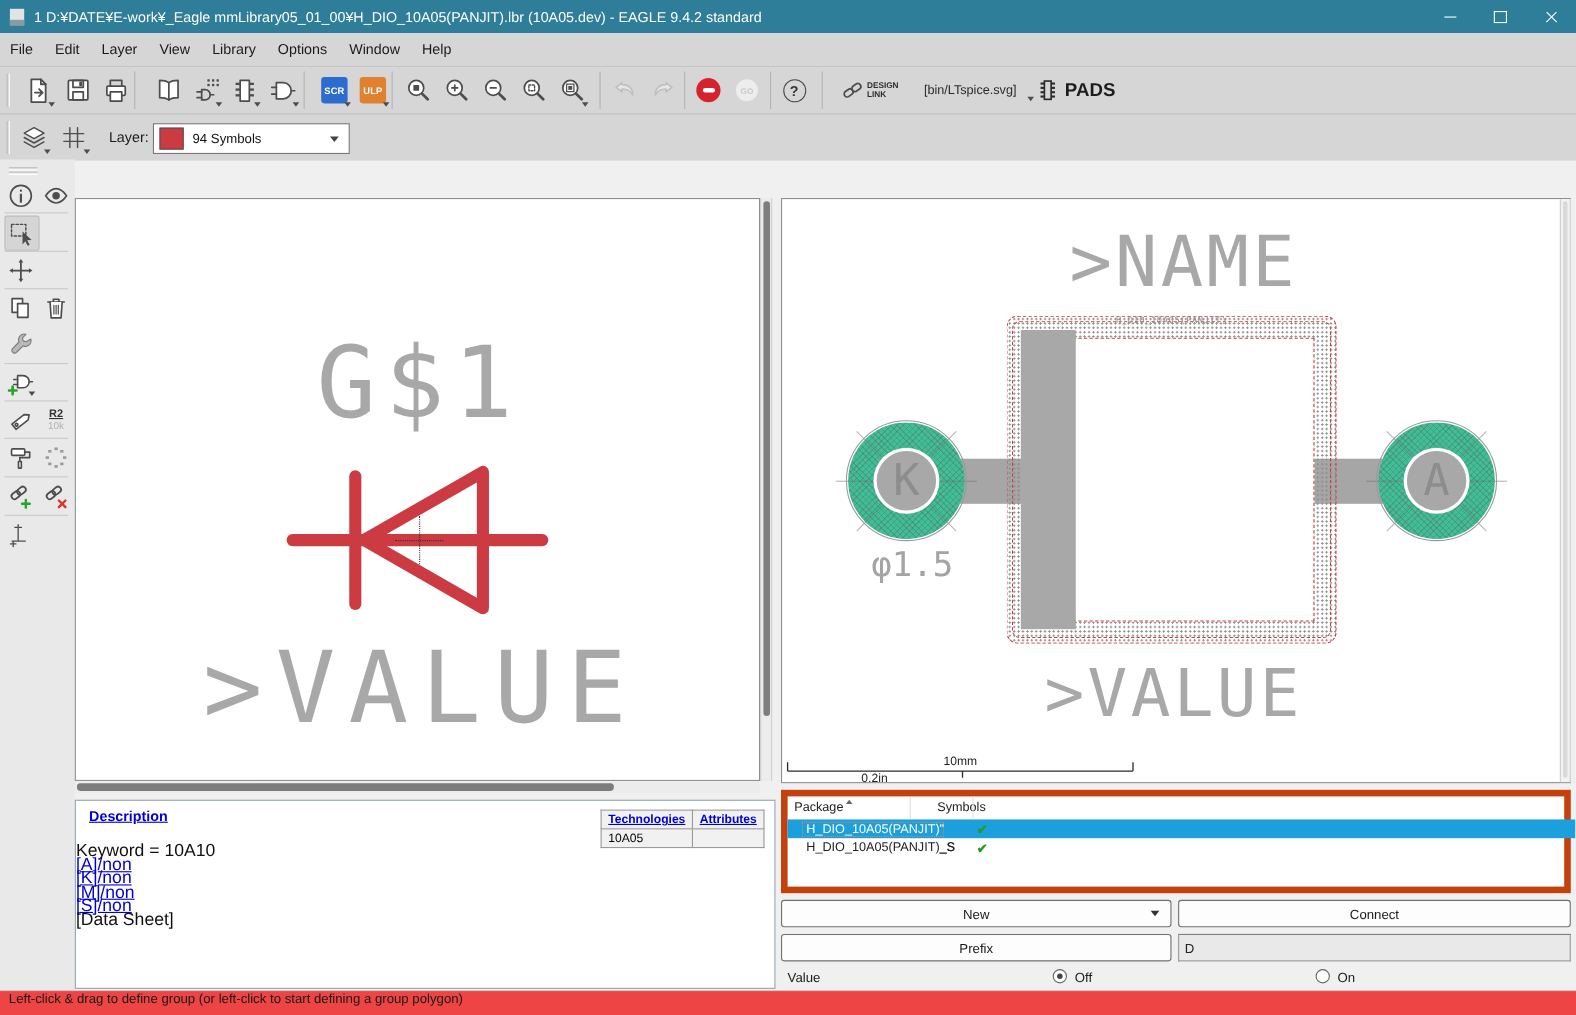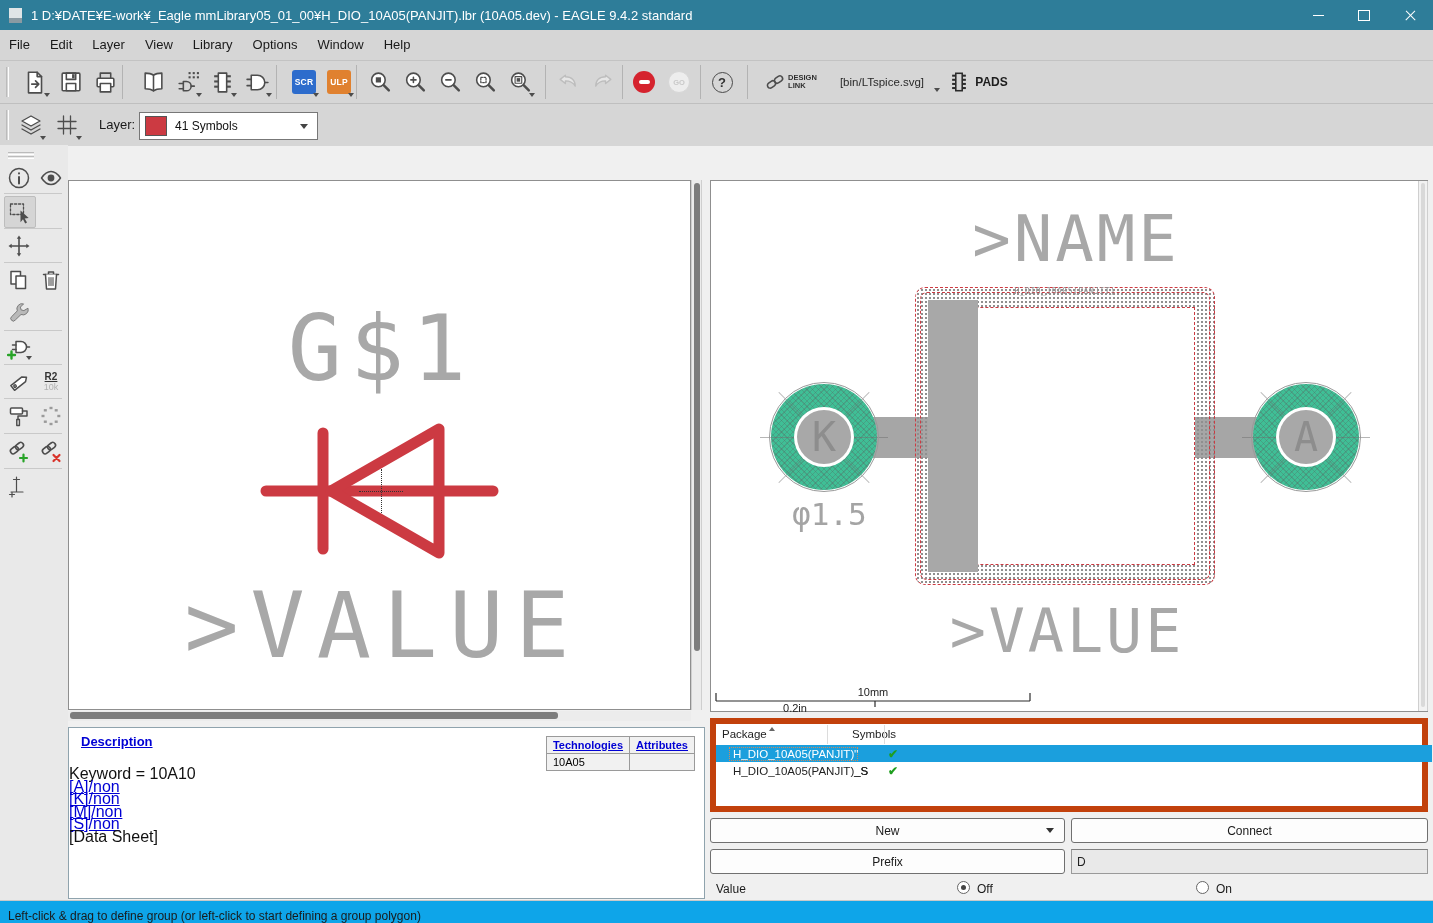--- a/index.html
+++ b/index.html
@@ -32,21 +32,21 @@
   .tbi{position:absolute;top:3px;width:34px;height:36px;display:flex;align-items:center;justify-content:center;}
   .crt{position:absolute;right:2px;bottom:3px;width:0;height:0;
        border-left:3.5px solid transparent;border-right:3.5px solid transparent;border-top:4.5px solid #4d4d4d;}
   .ic .st{stroke:#4d4d4d;fill:none;stroke-width:1.5;stroke-linecap:round;stroke-linejoin:round;}
   .ic .fl{fill:#4d4d4d;stroke:none;}
   .badge{width:24px;height:24px;border-radius:3px;color:#fff;font-size:8.5px;font-weight:bold;
          display:flex;align-items:center;justify-content:center;letter-spacing:.2px;}
   .circ{border-radius:50%;display:flex;align-items:center;justify-content:center;}
   .dl-text{font-size:7.5px;font-weight:bold;color:#2f2f2f;line-height:8px;margin-left:3px;}
   .ltsp{font-size:11.5px;color:#2a2a2a;white-space:nowrap;}
-  .padslbl{font-size:12px;font-weight:bold;color:#1d1d1d;margin-left:5px;}
+  .padslbl{font-size:17px;font-weight:bold;color:#1d1d1d;margin-left:5px;}
   
   .layerbar{position:absolute;left:0;top:103px;width:1433px;height:42px;background:#d6d6d6;border-top:1px solid #bfbfbf;}
   .layer-label{position:absolute;left:99px;top:13px;font-size:13px;color:#1a1a1a;}
   .layer-dd{position:absolute;left:139px;top:8px;width:177px;height:26px;background:#fff;border:1px solid #777;
             display:flex;align-items:center;}
   .layer-swatch{width:20px;height:18px;background:#cc3a42;border:1px solid #555;margin-left:5px;}
   .layer-name{font-size:12px;color:#111;margin-left:8px;}
   .dd-caret{margin-left:auto;margin-right:9px;width:0;height:0;
             border-left:4px solid transparent;border-right:4px solid transparent;border-top:5px solid #444;}
   
@@ -120,22 +120,22 @@
   
   .descpanel{position:absolute;left:68px;top:727px;width:637px;height:172px;background:#fff;
              border:1px solid #8fa3ad;box-sizing:border-box;overflow:hidden;}
   .desc-title{position:absolute;left:12px;top:6px;font-size:13px;font-weight:bold;color:#0000d4;text-decoration:underline;}
   .desc-body{position:absolute;left:0;top:40px;font-size:16px;color:#111;line-height:12.5px;}
   .desc-link{color:#0000d4;text-decoration:underline;display:block;}
   .techtable{position:absolute;right:9px;top:8px;border-collapse:collapse;}
   .techtable td,.techtable th{border:1px solid #9a9a9a;background:#f1f1f1;font-size:11px;padding:1px 6px;height:14px;}
   .techtable th{color:#0000d4;text-decoration:underline;text-align:center;font-weight:bold;}
   
-  .statusbar{position:absolute;left:0;top:900px;width:1433px;height:23px;background:#0ea5e9;
-             border-top:1px solid #c9c9c9;font-size:12px;color:#1a1a1a;display:flex;align-items:flex-end;padding-left:8px;box-sizing:border-box;}
+  .statusbar{position:absolute;left:0;top:900px;width:1433px;height:23px;background:#ef4444;
+             border-top:1px solid #c9c9c9;font-size:12px;color:#1a1a1a;display:flex;align-items:flex-start;padding-left:8px;box-sizing:border-box;}
   .scale-label{position:absolute;font-size:11px;color:#222;text-align:center;}
   .tinytext{position:absolute;font-family:"DejaVu Sans Mono",monospace;font-size:8px;color:#8f8f8f;letter-spacing:.5px;text-align:center;}
 </style>
 </head>
 <body>
 
 <div id="app">
 
   <div class="titlebar">
     <span class="win-icon"></span>
@@ -399,21 +399,21 @@
       <svg class="ic" width="24" height="24" viewBox="0 0 24 24">
         <g class="st" style="stroke-width:1.3">
             <path d="M3 8.5h18M3 15.5h18M8.5 3v18M15.5 3v18"></path>
           </g>
         </svg>
       <span class="crt"></span>
     </div>
     <span class="layer-label">Layer:</span>
     <div class="layer-dd">
       <span class="layer-swatch"></span>
-      <span class="layer-name">41 Symbols</span>
+      <span class="layer-name">94 Symbols</span>
       <span class="dd-caret"></span>
     </div>
   </div>
 
 
   <div class="sidebar">
     <div class="sb-handle" style="top:7px"></div>
     <div class="sb-handle" style="top:11px"></div>
 
     <div class="sbi" style="left:4px;top:18px">

